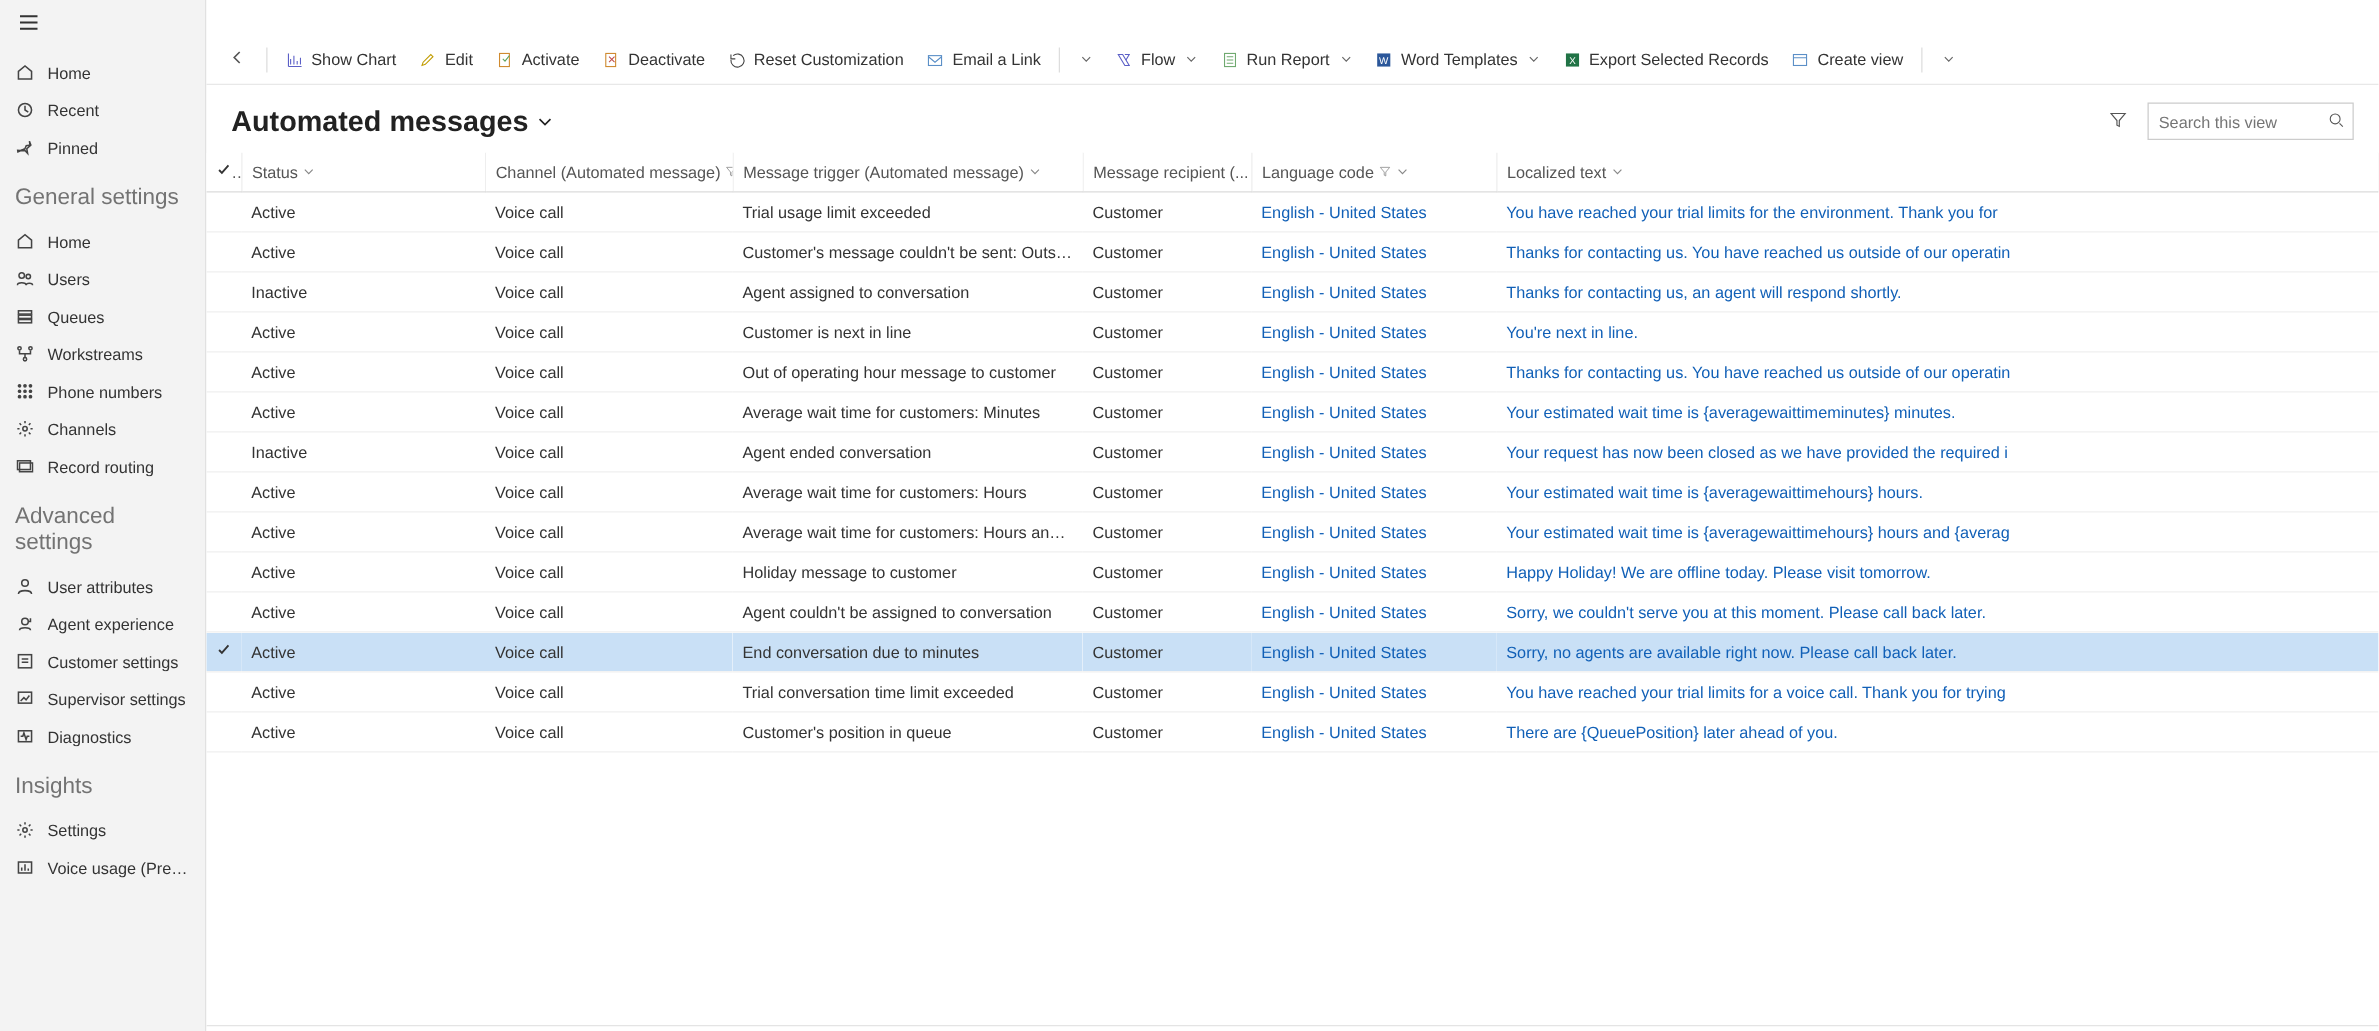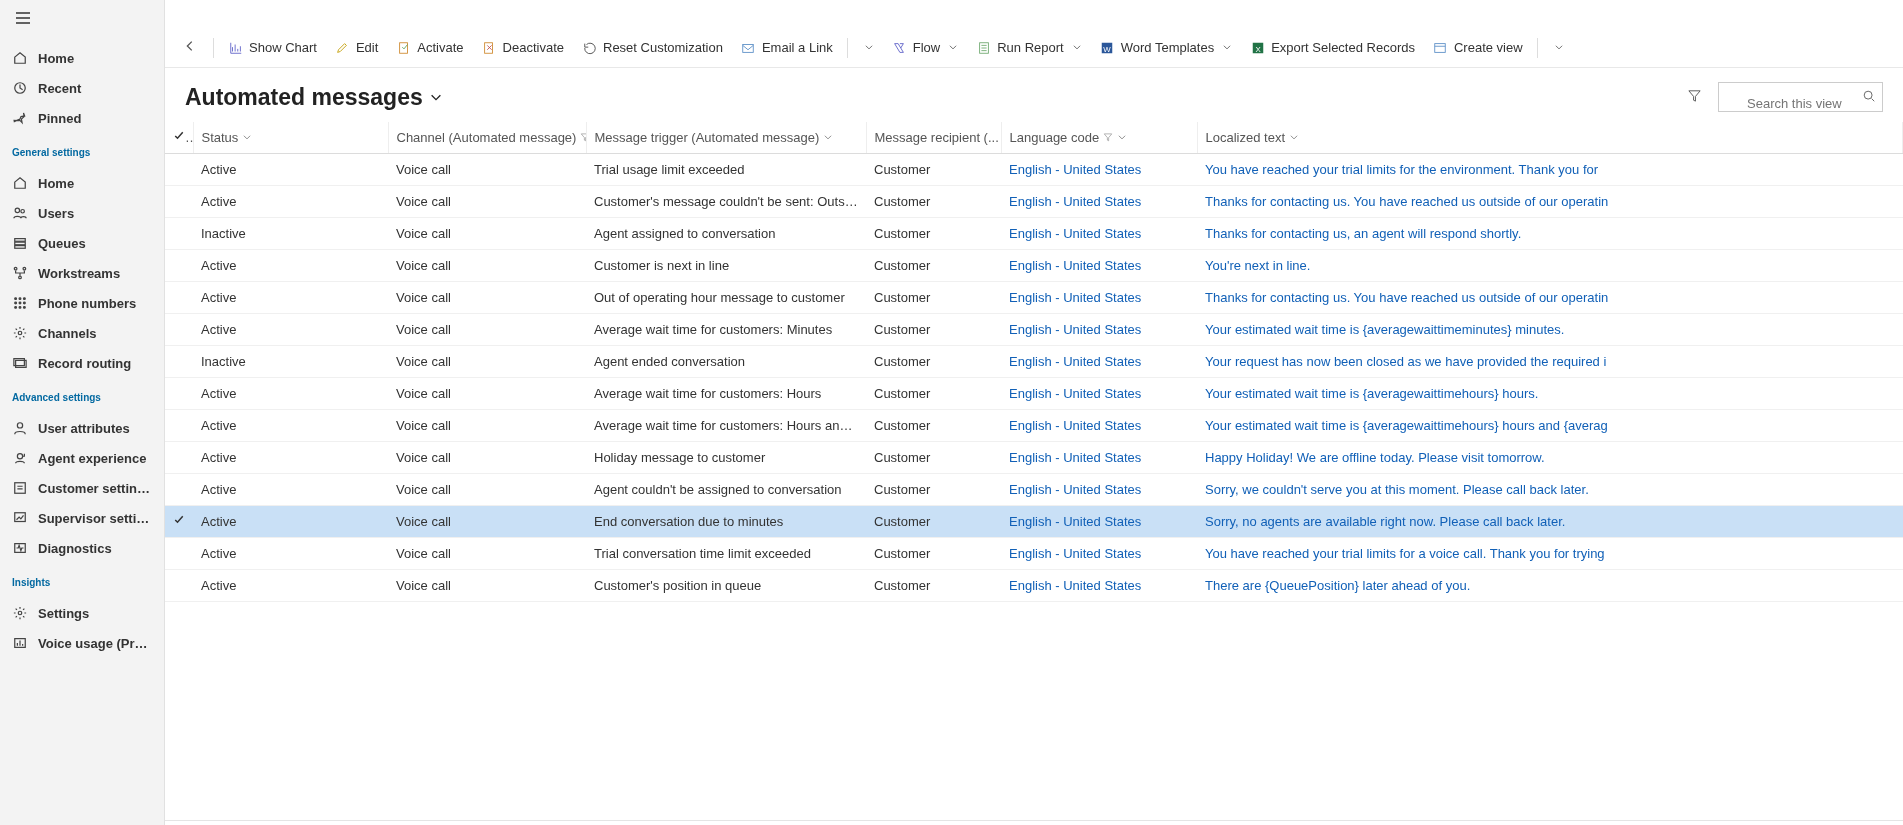--- a/index.html
+++ b/index.html
@@ -4,26 +4,26 @@
 <style>
   * { box-sizing: border-box; margin: 0; padding: 0; }
   html, body { height: 100%; font-family: "Segoe UI", Arial, sans-serif; font-size: 13px; color: #333; background: #fff; }
   body { display: flex; overflow: hidden; }
 
   
   .sidebar { width: 165px; min-width: 165px; background: #f3f3f3; border-right: 1px solid #e1e1e1; height: 100%; overflow-y: auto; padding-bottom: 20px; }
   .hamburger { padding: 10px 15px; cursor: pointer; }
   .hamburger svg { width: 16px; height: 16px; }
   .nav-group { padding: 4px 0; }
-  .nav-item { display: flex; align-items: center; padding: 7px 12px; cursor: pointer; font-size: 13px; color: #333; gap: 10px; font-weight: bold; }
+  .nav-item { display: flex; align-items: center; padding: 7px 12px; cursor: pointer; font-size: 13px; color: #333; gap: 10px; }
   .nav-icon { width: 16px; height: 16px; display: flex; align-items: center; justify-content: center; color: #444; flex-shrink: 0; }
   .nav-icon svg { width: 14px; height: 14px; stroke: currentColor; fill: none; stroke-width: 1.4; }
   .nav-label { flex: 1; white-space: nowrap; overflow: hidden; text-overflow: ellipsis; }
   .nav-chevron { width: 14px; height: 14px; color: #666; }
-  .nav-header { padding: 10px 12px 6px; font-weight: 700; font-size: 10px; color: #0369a1; }
+  .nav-header { padding: 10px 12px 6px; font-weight: 400; font-size: 18px; color: #737373; }
 
   
   .main { flex: 1; display: flex; flex-direction: column; height: 100%; overflow: hidden; margin-top: 28px; }
 
   
   .cmdbar { display: flex; align-items: center; height: 40px; border-bottom: 1px solid #e8e8e8; padding: 0 8px; gap: 2px; flex-wrap: nowrap; overflow: hidden; }
   .cmd { display: flex; align-items: center; gap: 6px; padding: 4px 8px; font-size: 13px; color: #333; cursor: pointer; white-space: nowrap; border-radius: 2px; }
   .cmd-icon { width: 15px; height: 15px; display: flex; align-items: center; justify-content: center; }
   .cmd-icon svg { width: 14px; height: 14px; }
   .cmd-sep { width: 1px; height: 20px; background: #ddd; margin: 0 4px; }
@@ -32,21 +32,21 @@
   .back-btn { padding: 4px 10px; cursor: pointer; color: #555; }
   .back-btn svg { width: 14px; height: 14px; }
 
   
   .viewheader { display: flex; align-items: center; padding: 14px 20px 10px; }
   .viewtitle { font-size: 23px; font-weight: 600; color: #222; display: flex; align-items: center; gap: 6px; cursor: pointer; }
   .viewtitle svg { width: 14px; height: 14px; }
   .viewheader-spacer { flex: 1; }
   .filter-icon { padding: 6px; cursor: pointer; color: #555; margin-right: 10px; }
   .filter-icon svg { width: 15px; height: 15px; }
-  .searchbox { position: relative; border: 1px solid #ccc; width: 165px; height: 30px; display: flex; align-items: flex-end; padding-left: 20px; }
+  .searchbox { position: relative; border: 1px solid #ccc; width: 165px; height: 30px; display: flex; align-items: center; }
   .searchbox input { border: none; outline: none; flex: 1; padding: 0 28px 0 8px; font-size: 13px; background: transparent; }
   .searchbox .search-ic { position: absolute; right: 6px; top: 6px; color: #555; }
   .searchbox .search-ic svg { width: 14px; height: 14px; }
 
   
   .grid-wrap { flex: 1; display: flex; flex-direction: column; overflow: hidden; padding: 0 0 0 0; }
   .grid-scroll { flex: 1; overflow: auto; }
   table.grid { border-collapse: collapse; width: 100%; table-layout: fixed; }
   .grid th, .grid td { text-align: left; padding: 8px 8px; white-space: nowrap; overflow: hidden; text-overflow: ellipsis; font-size: 13px; }
   .grid thead th { border-bottom: 1px solid #dcdcdc; border-right: 1px solid #eee; color: #555; font-weight: 400; background: #fff; position: sticky; top: 0; }

